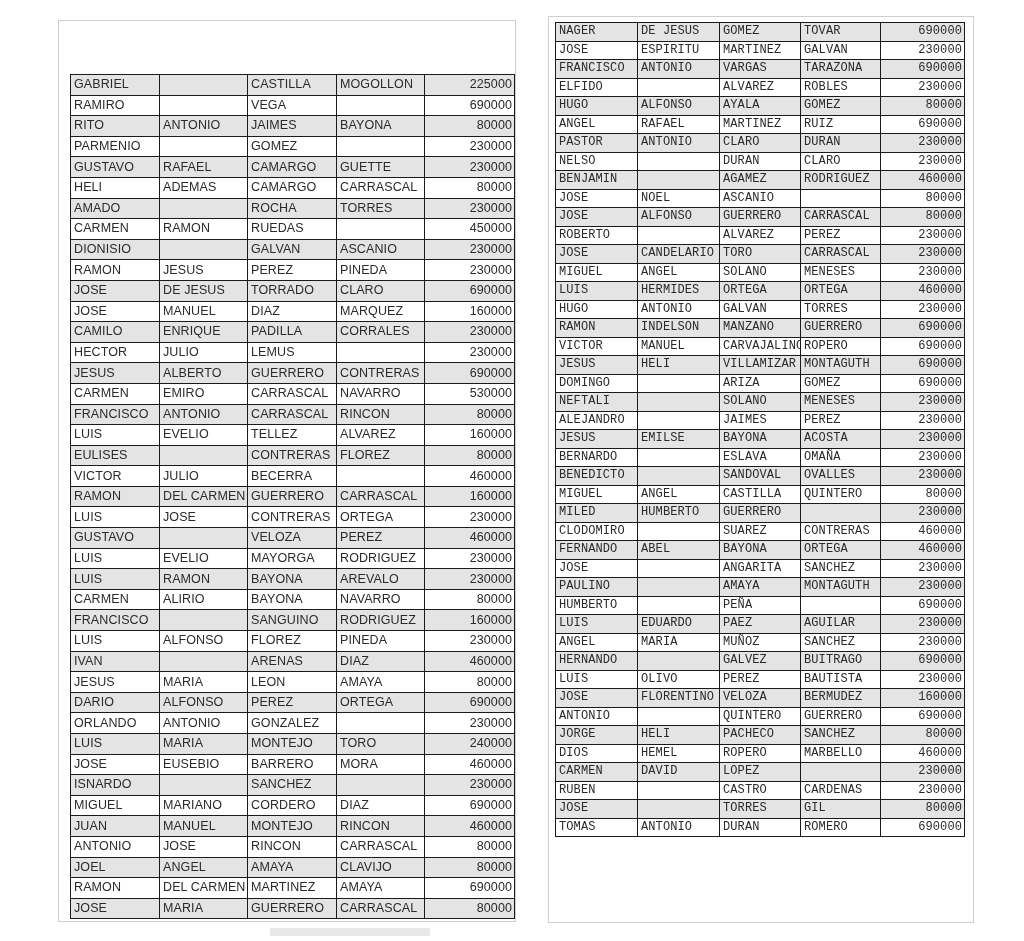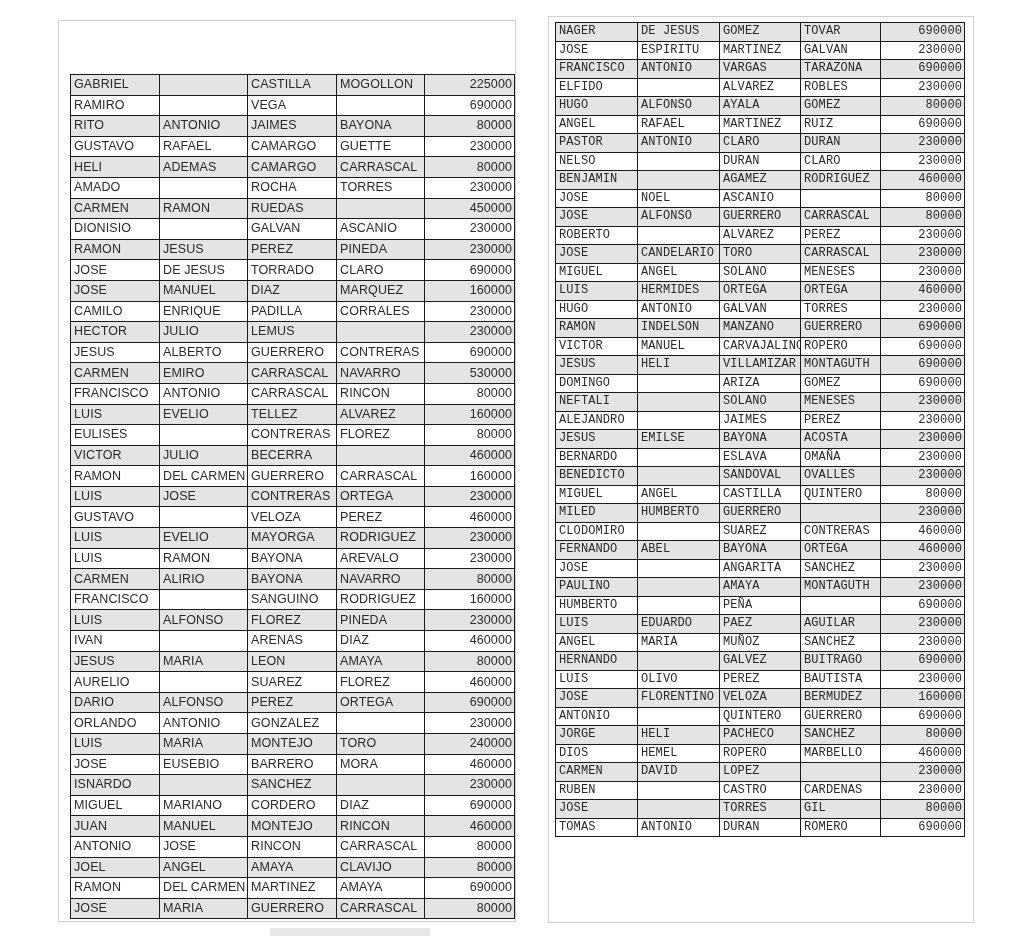--- a/index.html
+++ b/index.html
@@ -58,20 +58,27 @@
         <td class="amt">690000</td>
       </tr>
       <tr>
         <td>RITO</td>
         <td>ANTONIO</td>
         <td>JAIMES</td>
         <td>BAYONA</td>
         <td class="amt">80000</td>
       </tr>
       <tr>
+        <td>PARMENIO</td>
+        <td></td>
+        <td>GOMEZ</td>
+        <td></td>
+        <td class="amt">230000</td>
+      </tr>
+      <tr>
         <td>GUSTAVO</td>
         <td>RAFAEL</td>
         <td>CAMARGO</td>
         <td>GUETTE</td>
         <td class="amt">230000</td>
       </tr>
       <tr>
         <td>HELI</td>
         <td>ADEMAS</td>
         <td>CAMARGO</td>
@@ -238,27 +245,20 @@
         <td>ARENAS</td>
         <td>DIAZ</td>
         <td class="amt">460000</td>
       </tr>
       <tr>
         <td>JESUS</td>
         <td>MARIA</td>
         <td>LEON</td>
         <td>AMAYA</td>
         <td class="amt">80000</td>
-      </tr>
-      <tr>
-        <td>AURELIO</td>
-        <td></td>
-        <td>SUAREZ</td>
-        <td>FLOREZ</td>
-        <td class="amt">460000</td>
       </tr>
       <tr>
         <td>DARIO</td>
         <td>ALFONSO</td>
         <td>PEREZ</td>
         <td>ORTEGA</td>
         <td class="amt">690000</td>
       </tr>
       <tr>
         <td>ORLANDO</td>

